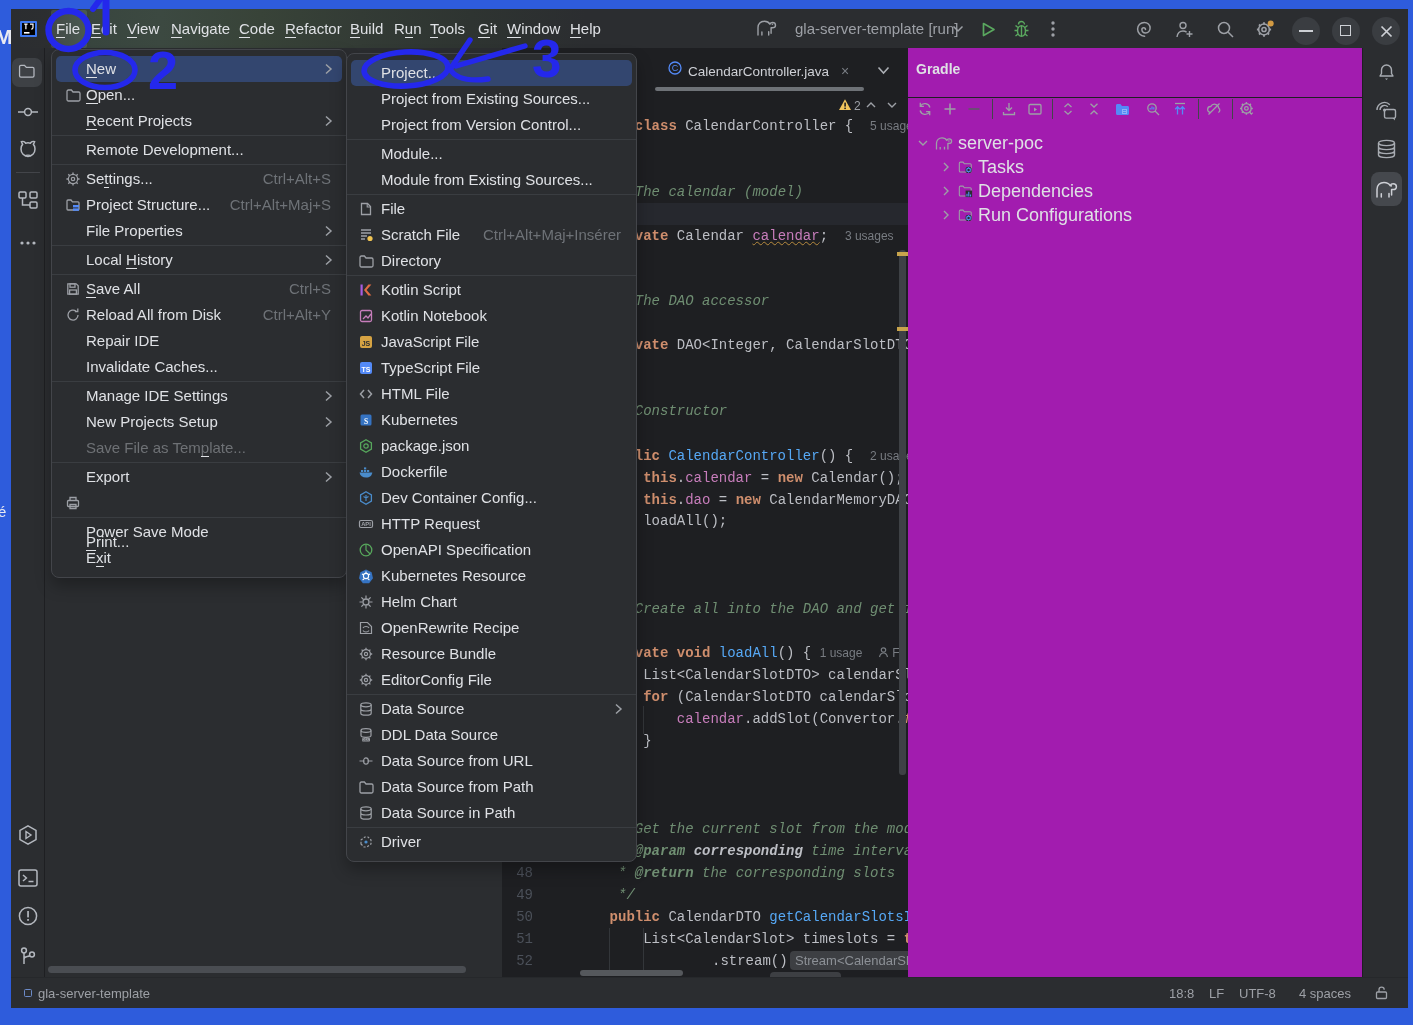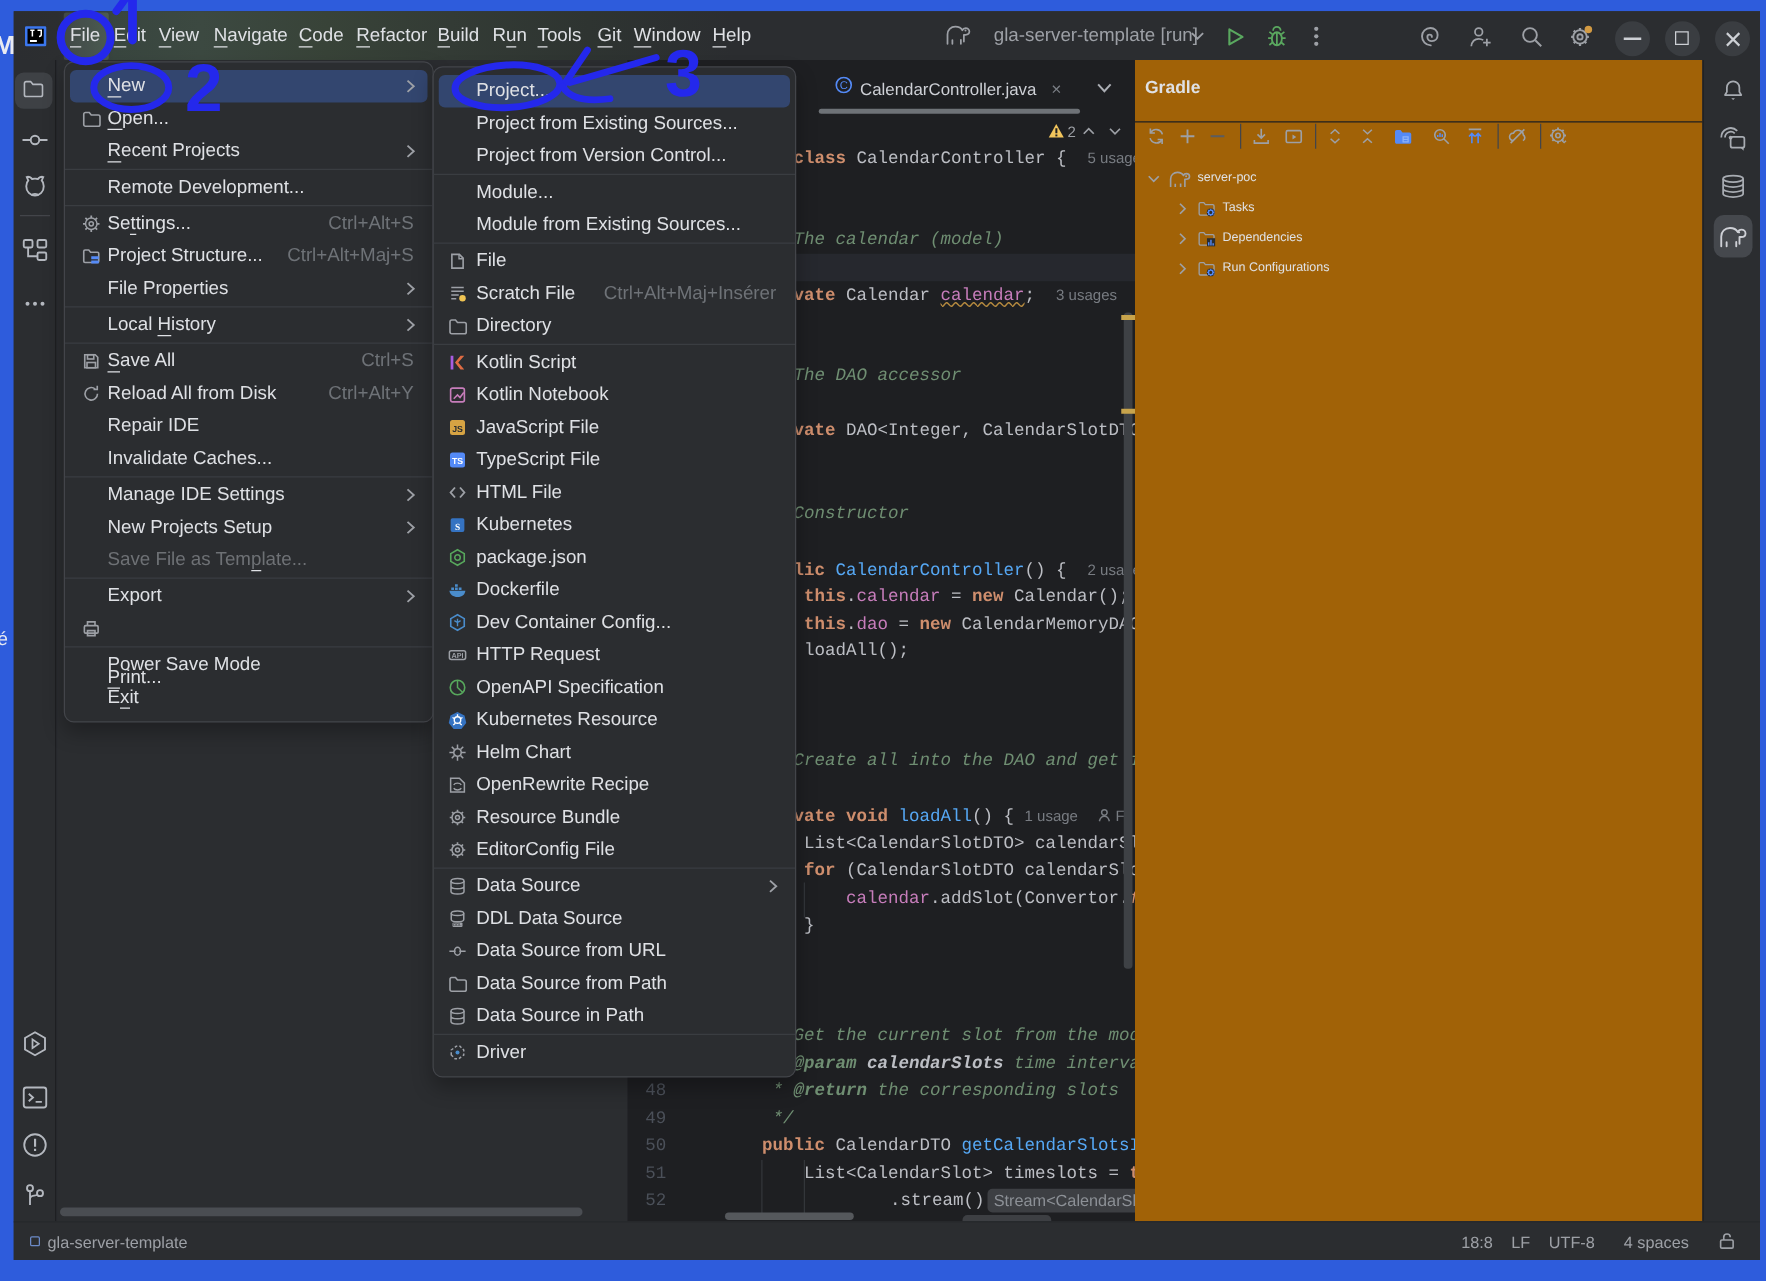--- a/index.html
+++ b/index.html
@@ -14,21 +14,21 @@
   .menuitem { position:absolute; top:0; height:39px; line-height:40px; color:#DFE1E5; font-size:15px; }
   .menuitem u { text-decoration:none; border-bottom:1px solid #DFE1E5; }
   .filehl { position:absolute; left:40px; top:1px; width:36px; height:38px; background:rgba(190,230,205,.14); border-radius:2px; }
   .tw { position:absolute; top:0; height:39px; line-height:40px; color:#9DA0A6; font-size:15px; }
   .winbtn { position:absolute; top:8px; width:28px; height:28px; border-radius:50%; background:#3A3D41; }
 
   
   .stripeL { position:absolute; left:0; top:39px; width:34px; bottom:31px; background:#2B2D30; border-right:1px solid #1E1F22; }
   .projpanel { position:absolute; left:35px; top:39px; width:456px; bottom:31px; background:#2B2D30; }
   .editor { position:absolute; left:491px; top:39px; width:406px; bottom:31px; background:#1E1F22; overflow:hidden; }
-  .gradle { position:absolute; left:897px; top:39px; right:46px; bottom:31px; background:#a16207; }
+  .gradle { position:absolute; left:897px; top:39px; right:46px; bottom:31px; background:#a21caf; }
   .stripeR { position:absolute; right:0; top:39px; width:46px; bottom:31px; background:#2B2D30; border-left:1px solid #1E1F22; }
   .statusbar { position:absolute; left:0; bottom:0; width:100%; height:31px; background:#2B2D30; border-top:1px solid #26282B; color:#9DA0A6; font-size:13px; }
 
   
   .tabbar { position:absolute; left:0; top:0; width:100%; height:44px; background:#1E1F22; }
   .code { position:absolute; left:0; top:44px; width:100%; bottom:0; font-family:"Liberation Mono",monospace; font-size:14px; }
   .cl { position:absolute; height:22px; line-height:22px; white-space:pre; color:#BCBEC4; }
   .k { color:#CF8E6D; font-weight:bold; }
   .f { color:#C77DBB; }
   .m { color:#56A8F5; }
@@ -48,21 +48,21 @@
   .mrow .sc { position:absolute; right:15px; top:0; color:#6E7277; }
   .mrow .arr { position:absolute; right:10px; top:5px; width:16px; height:16px; }
   .msep { height:1px; background:#3A3D41; margin:1px 0; }
   .msel { position:absolute; left:4px; right:4px; top:0; height:26px; background:#33466F; border-radius:5px; }
   .mico { position:absolute; width:16px; height:16px; top:5px; }
   .dis { color:#6E7175; }
 
   
   .gtitle { position:absolute; left:8px; top:13px; font-size:14px; font-weight:bold; color:#DFE1E5; }
   .gsep { position:absolute; left:0; top:49px; width:100%; height:1px; background:#1E1F22; }
-  .trow { position:absolute; height:24px; line-height:24px; color:#DFE1E5; font-size:10px; }
+  .trow { position:absolute; height:24px; line-height:24px; color:#DFE1E5; font-size:18px; }
 
   svg { display:block; }
   .abs { position:absolute; }
 </style>
 </head>
 <body>
 
 <div class="abs" style="left:-5px;top:25px;color:#E8EAF2;font-size:21px;font-weight:bold;">M</div>
 <div class="abs" style="left:-2px;top:503px;color:#E8EAF2;font-size:15px;">é</div>
 
@@ -260,21 +260,21 @@
 <div class="cl" style="top:550px;left:107.6px;"><span class="k">private void </span><span class="m">loadAll</span>() { <span class="hint">1 usage</span></div>
 <div class="cl hint" style="top:550px;left:376px;"><svg width="11" height="11" viewBox="0 0 11 11" style="display:inline-block;vertical-align:-1px;">
             <circle cx="5.5" cy="3" r="2.2" fill="none" stroke="#787C82" stroke-width="1.2"></circle>
             <path d="M1.5 10c.6-2.6 2-4 4-4s3.4 1.4 4 4" fill="none" stroke="#787C82" stroke-width="1.2"></path>
           </svg> Fr</div>
 <div class="cl" style="top:572px;left:141.2px;">List&lt;CalendarSlotDTO&gt; calendarSlots = .getAll();</div>
 <div class="cl" style="top:594px;left:141.2px;"><span class="k">for </span>(CalendarSlotDTO calendarSlotDTO : calendarSlots) {</div>
 <div class="cl" style="top:616px;left:174.8px;"><span class="f">calendar</span>.addSlot(Convertor.<span style="color:#CF8E6D;font-style:italic;">fromDTO</span>(calendarSlotDTO));</div>
 <div class="cl" style="top:638px;left:141.2px;">}</div>
 <div class="cl" style="top:726px;left:116.0px;"><span class="c">* Get the current slot from the model</span></div>
-<div class="cl" style="top:748px;left:116.0px;"><span class="c">* <span class="ct">@param</span> <span class="cp">calendarSlots</span> time intervals</span></div>
+<div class="cl" style="top:748px;left:116.0px;"><span class="c">* <span class="ct">@param</span> <span class="cp">corresponding</span> time intervals</span></div>
 <div class="cl" style="top:770px;left:116.0px;"><span class="c">* <span class="ct">@return</span> the corresponding slots</span></div>
 <div class="cl" style="top:792px;left:116.0px;"><span class="c">*/</span></div>
 <div class="cl" style="top:814px;left:107.6px;"><span class="k">public </span>CalendarDTO <span class="m">getCalendarSlotsInInterval</span>(TimeIntervalDTO timeInterval) {</div>
 <div class="cl" style="top:836px;left:141.2px;">List&lt;CalendarSlot&gt; timeslots = <span class="k">th</span></div>
 <div class="cl" style="top:858px;left:210px;">.stream()</div>
 <div class="chip" style="left:288px;top:859px;">Stream&lt;CalendarSlo</div>
 <div class="chip" style="left:268px;top:880px;">uniqueSlot</div>
 <div class="gut" style="top:770px;">48</div>
 <div class="gut" style="top:792px;">49</div>
 <div class="gut" style="top:814px;">50</div>

